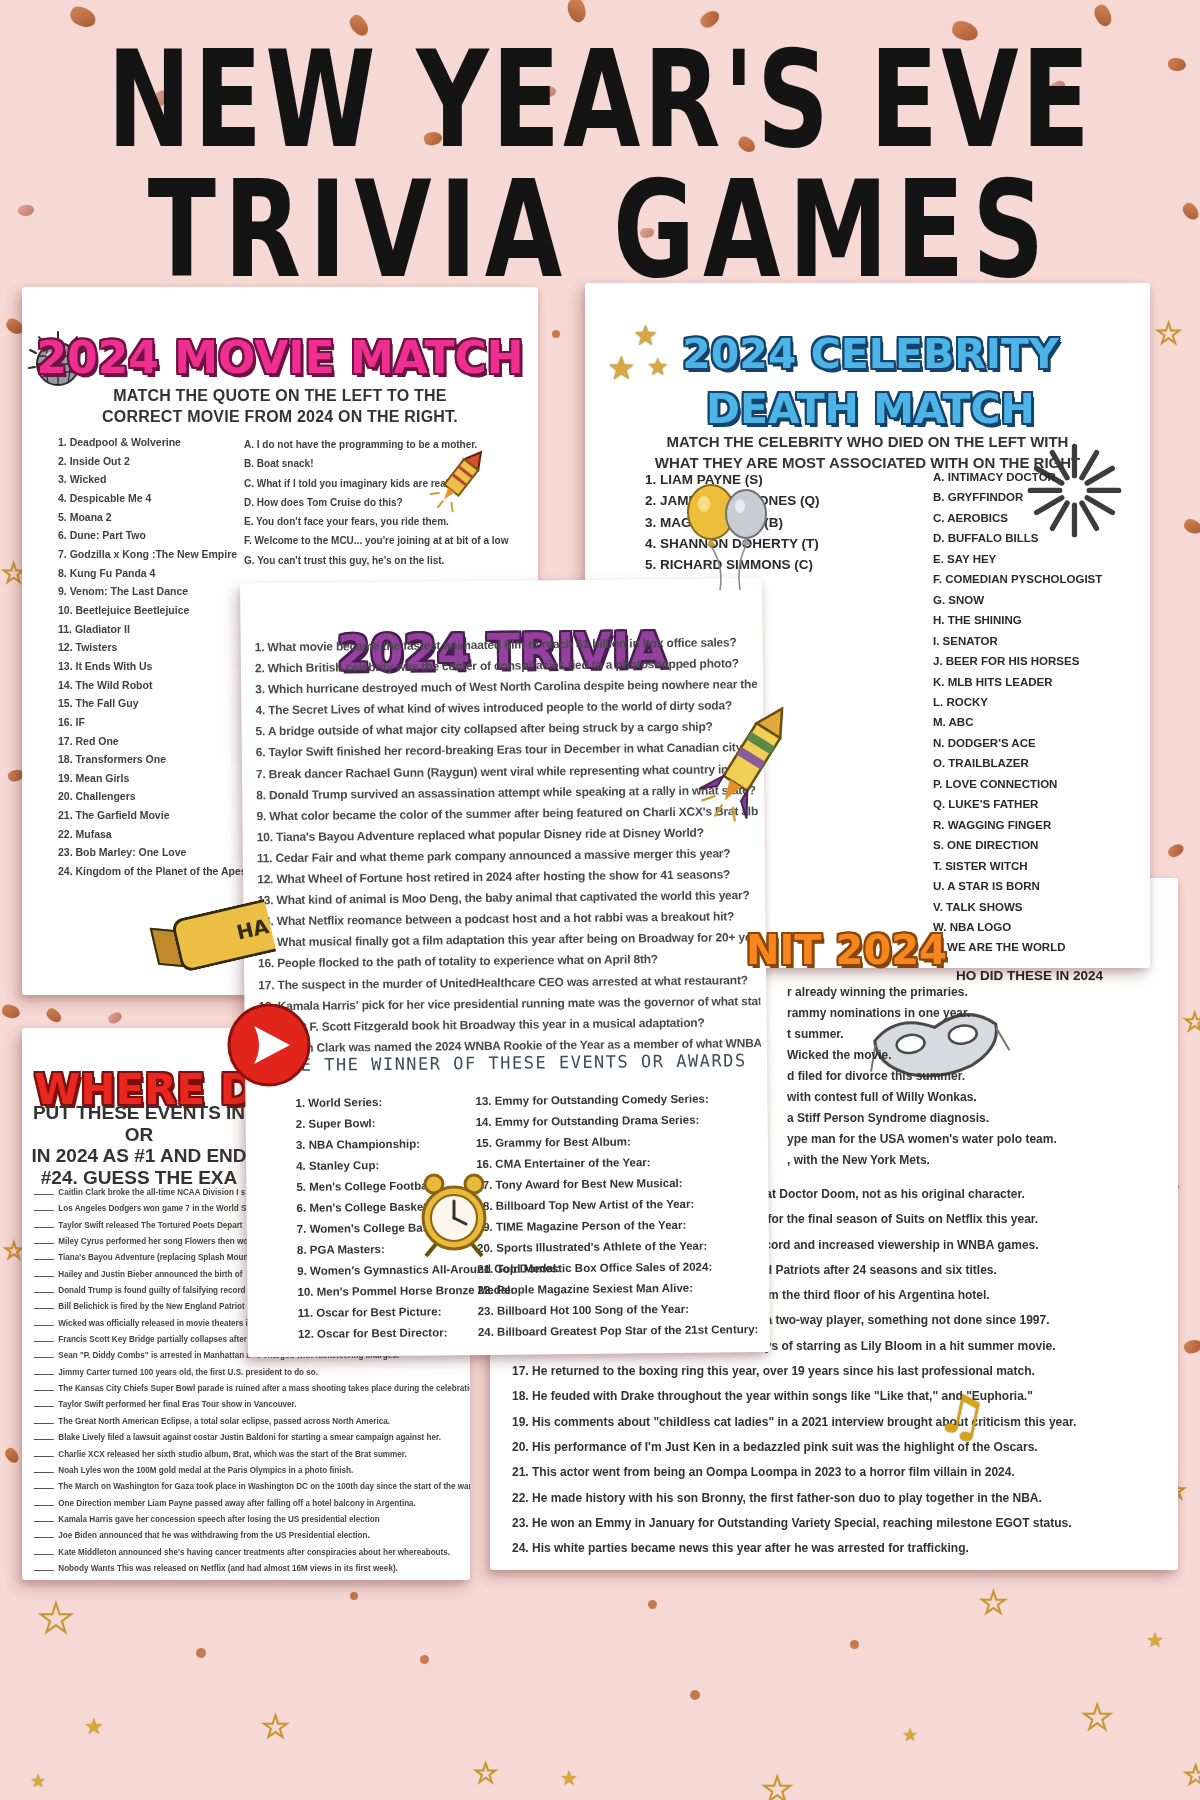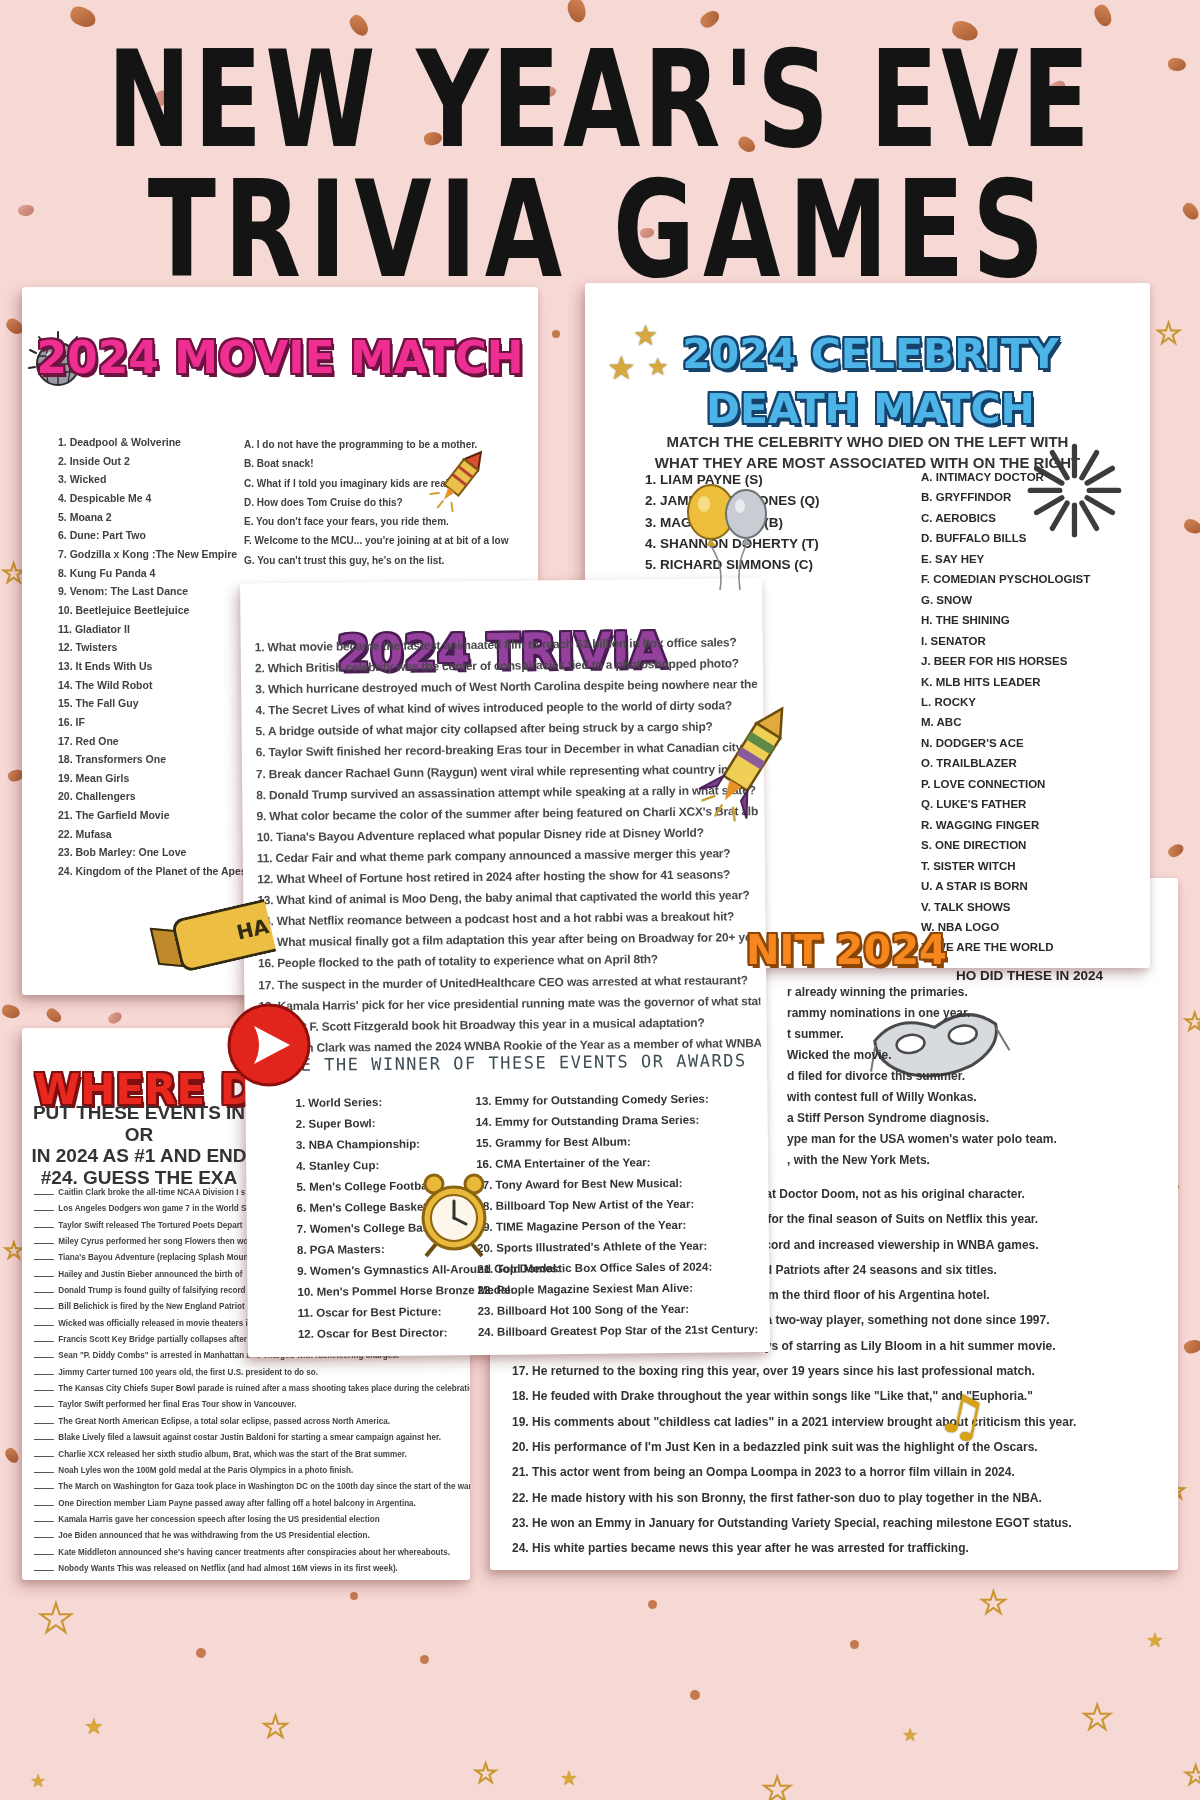--- a/index.html
+++ b/index.html
@@ -54,21 +54,21 @@
   .quotes li::before{counter-increment:qt;content:counter(qt,upper-alpha) ".  ";}
   .disco{position:absolute;left:4px;top:42px;}
   .rocket-sm{position:absolute;left:396px;top:150px;}
   
   .celeb-card .title{position:absolute;top:10px;left:0;right:0;text-align:center;
                      font-size:41px;line-height:55px;}
   .celeb-card .instr{top:148px;font-size:15px;line-height:21px;text-align:center;}
   .celebs{left:60px;top:186px;counter-reset:cb;}
   .celebs li{font-size:13.5px;font-weight:bold;color:#2a2a2a;line-height:21.3px;}
   .celebs li::before{counter-increment:cb;content:counter(cb) ". ";}
-  .assoc{left:336px;top:184px;width:226px;counter-reset:as;}
+  .assoc{left:348px;top:184px;width:226px;counter-reset:as;}
   .assoc li{font-size:11.5px;font-weight:bold;color:#2a2a2a;line-height:20.45px;}
   .assoc li::before{counter-increment:as;content:counter(as,upper-alpha) ". ";}
   .stars3{position:absolute;left:22px;top:36px;width:90px;height:90px;}
   .stars3 span{position:absolute;color:#d8a93c;text-shadow:0 0 2px #6b5510;font-family:"DejaVu Sans",sans-serif;}
   .burst{position:absolute;left:440px;top:158px;}
   
   .center-card .title{position:absolute;top:2px;left:0;right:0;text-align:center;font-size:48px;}
   .questions{left:14px;top:54px;width:502px;counter-reset:qs;overflow:hidden;}
   .questions li{font-size:12px;font-weight:bold;color:#4a4a4a;line-height:21.1px;letter-spacing:-.2px;}
   .questions li::before{counter-increment:qs;content:counter(qs) ".  ";}
@@ -193,20 +193,25 @@
             <path d="M13 27 H51"></path>
             <path d="M13 43 H51"></path>
           <path d="M32 14 V56"></path>
             <path d="M22 16 Q18 35 22 54"></path>
             <path d="M42 16 Q46 35 42 54"></path>
         </g>
         <ellipse cx="25" cy="26" rx="5" ry="3" fill="#e8e8ee" opacity=".8"></ellipse>
       </svg>
     </div>
     <h2 class="title bubble t-pink">2024 MOVIE MATCH</h2>
+    <div class="instr">
+
+    <div>MATCH THE QUOTE ON THE LEFT TO THE</div>
+        <div>CORRECT MOVIE  FROM 2024 ON THE RIGHT.</div>
+      </div>
     <ol class="movies">
 
     <li>Deadpool &amp; Wolverine</li>
         <li>Inside Out 2</li>
         <li>Wicked</li>
         <li>Despicable Me 4</li>
         <li>Moana 2</li>
         <li>Dune: Part Two</li>
         <li>Godzilla x Kong :The New Empire</li>
         <li>Kung Fu Panda 4</li>

